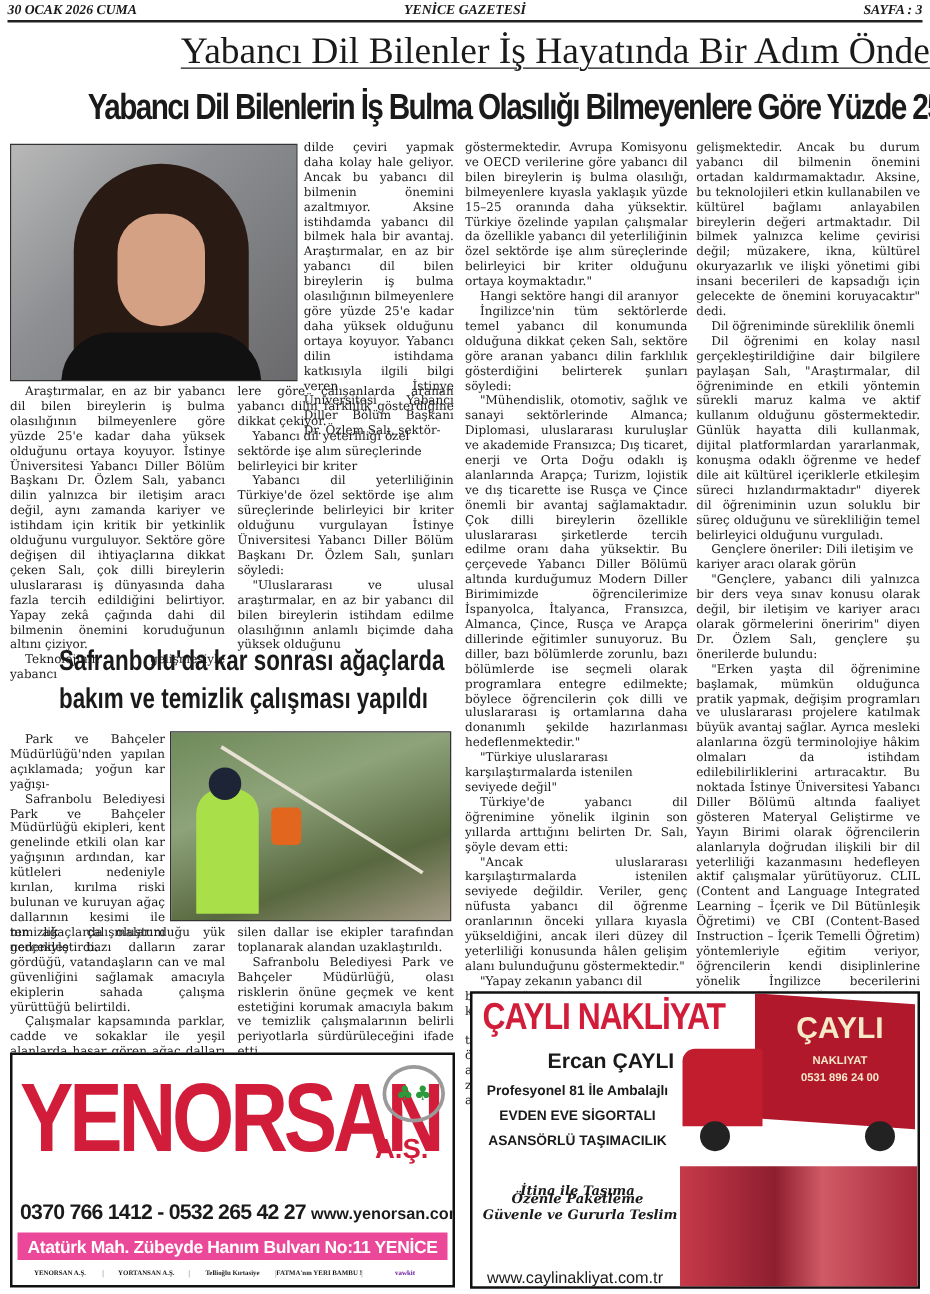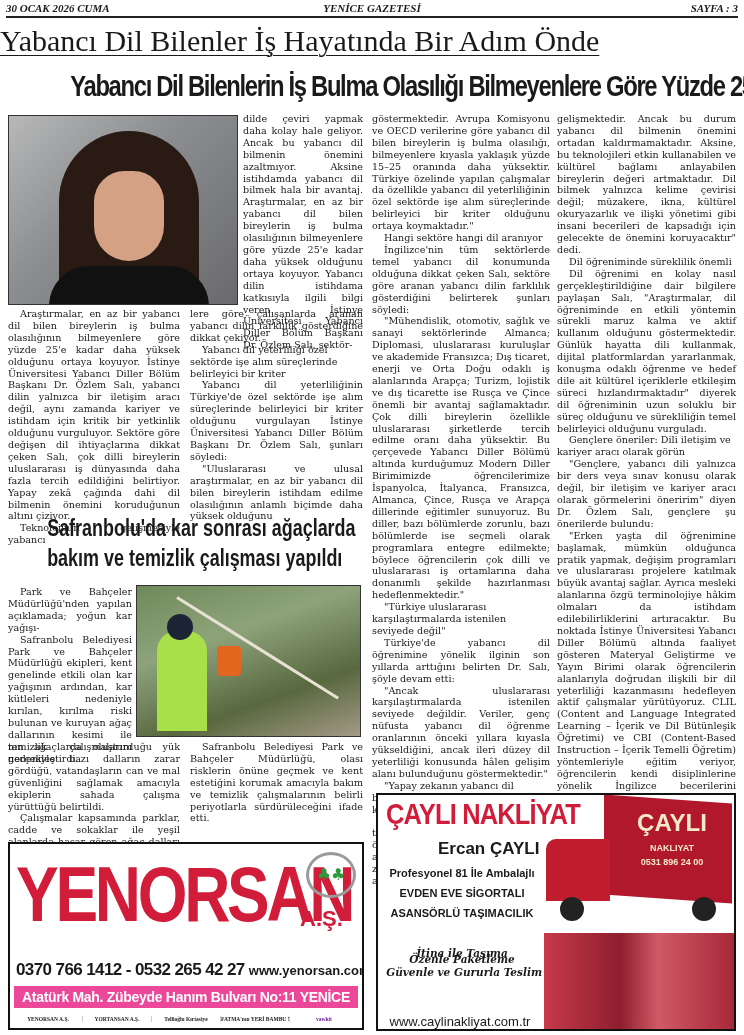--- a/index.html
+++ b/index.html
@@ -6,21 +6,21 @@
   html, body { width: 744px; height: 1035px; background: #fff; overflow: hidden; }
   body { position: relative; font-family: "DejaVu Serif", serif; color: #1a1a1a; }
 
   .masthead { position: absolute; left: 6px; top: 2px; width: 732px; height: 14px; font-family: "Liberation Serif", serif; font-weight: bold; font-style: italic; font-size: 11px; }
   .masthead span { position: absolute; top: 0; }
   .mh-date { left: 0; }
   .mh-name { left: 0; width: 100%; text-align: center; }
   .mh-page { right: 0; }
   .mh-rule { position: absolute; left: 6px; top: 16px; width: 732px; height: 2px; background: #222; }
 
-  .kicker { position: absolute; left: 0; top: 22px; width: 744px; text-align: left; font-family: "Liberation Serif", serif; font-size: 30px; line-height: 38px; text-decoration: underline; text-decoration-thickness: 1px; text-underline-offset: 4px; }
+  .kicker { position: absolute; left: 0; top: 22px; width: 744px; text-align: right; font-family: "Liberation Serif", serif; font-size: 30px; line-height: 38px; text-decoration: underline; text-decoration-thickness: 1px; text-underline-offset: 4px; }
   .headline { position: absolute; left: 4px; top: 64px; width: 736px; text-align: center; font-family: "Liberation Sans", sans-serif; font-weight: bold; font-size: 29px; line-height: 44px; letter-spacing: -1.6px; transform: scaleX(0.82); transform-origin: center; white-space: nowrap; }
 
   .photo { position: absolute; border: 1px solid #333; overflow: hidden; }
   .photo-woman { left: 8px; top: 115px; width: 230px; height: 190px; background: linear-gradient(135deg,#b8b8b8 0%,#8d8f92 40%,#6a6a6c 100%); }
   .photo-woman .hair { position: absolute; left: 50px; top: 15px; width: 140px; height: 190px; border-radius: 70px 70px 20px 20px; background: #2a1a14; }
   .photo-woman .face { position: absolute; left: 85px; top: 55px; width: 70px; height: 90px; border-radius: 35px 35px 40px 40px; background: #d4a184; }
   .photo-woman .body-s { position: absolute; left: 40px; top: 150px; width: 160px; height: 60px; background: #111; border-radius: 40px 40px 0 0; }
   .photo-trees { left: 136px; top: 585px; width: 225px; height: 152px; background: linear-gradient(160deg,#6f8a5a 0%,#8ea37a 35%,#58683f 70%,#a49a86 100%); }
   .photo-trees .worker { position: absolute; left: 20px; top: 45px; width: 50px; height: 100px; border-radius: 20px 20px 0 0; background: #a9e04a; }
   .photo-trees .head { position: absolute; left: 30px; top: 28px; width: 26px; height: 26px; border-radius: 50%; background: #1c2435; }
@@ -134,20 +134,21 @@
   <p>Park ve Bahçeler Müdürlüğü'nden yapılan açıklamada; yoğun kar yağışı-</p>
   <p>Safranbolu Belediyesi Park ve Bahçeler Müdürlüğü ekipleri, kent genelinde etkili olan kar yağışının ardından, kar kütleleri nedeniyle kırılan, kırılma riski bulunan ve kuruyan ağaç dallarının kesimi ile temizlik çalışmalarını gerçekleştirdi.</p>
 </div>
 
 <div class="col" style="left:8px; top:741px; width:172px;">
   <p style="text-indent:0">nın ağaçlarda oluşturduğu yük nedeniyle bazı dalların zarar gördüğü, vatandaşların can ve mal güvenliğini sağlamak amacıyla ekiplerin sahada çalışma yürüttüğü belirtildi.</p>
   <p>Çalışmalar kapsamında parklar, cadde ve sokaklar ile yeşil alanlarda hasar gören ağaç dalları budandı, ke-</p>
 </div>
 
 <div class="col" style="left:190px; top:741px; width:173px;">
+  <p style="text-indent:0">silen dallar ise ekipler tarafından toplanarak alandan uzaklaştırıldı.</p>
   <p>Safranbolu Belediyesi Park ve Bahçeler Müdürlüğü, olası risklerin önüne geçmek ve kent estetiğini korumak amacıyla bakım ve temizlik çalışmalarının belirli periyotlarla sürdürüleceğini ifade etti.</p>
 </div>
 
 <div class="ad ad-yen">
   <div class="yen-logo">YENORSAN</div>
   <div class="yen-emblem">♣♣</div>
   <div class="yen-as">A.Ş.</div>
   <div class="yen-phone">
     <span>0370 766 1412 - 0532 265 42 27</span>
     <small>www.yenorsan.com</small>

